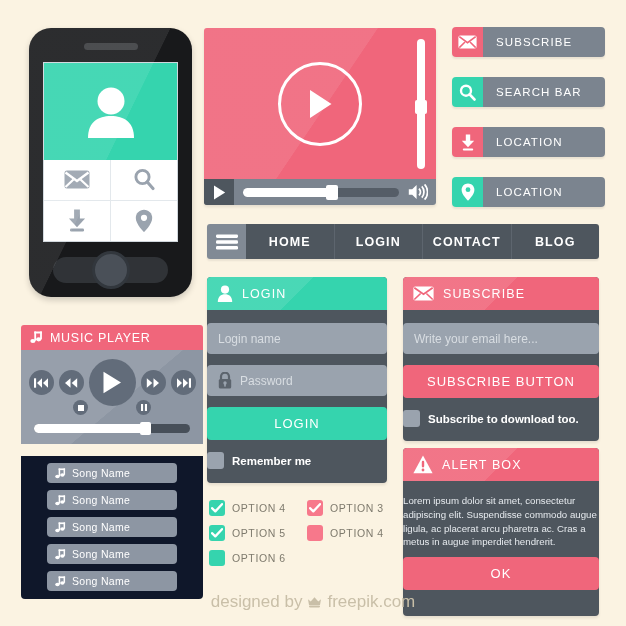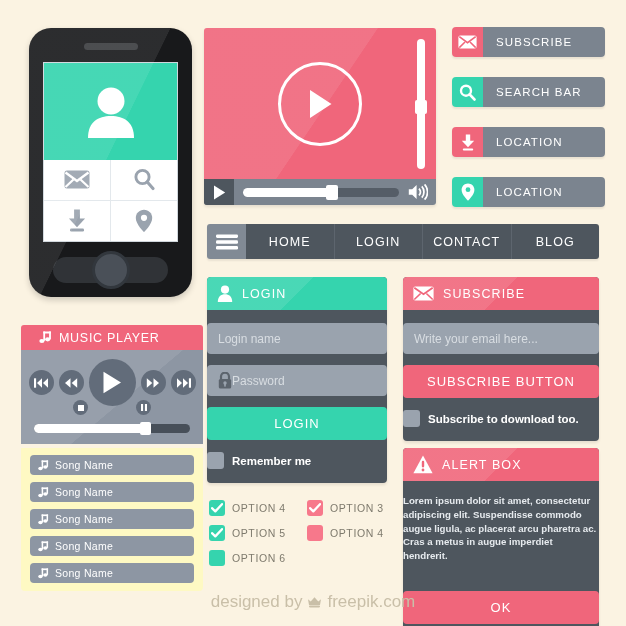--- a/index.html
+++ b/index.html
@@ -99,21 +99,21 @@
   .music {
     position: absolute;
     left: 18px; top: 325px;
     width: 188px;
   }
   .music-head {
     background: #f0667b;
     color: #fff;
     height: 25px;
     display: flex; align-items: center;
-    padding: 0 0 0 18px;
+    padding: 0 0 0 9px;
     font-size: 12.5px;
     letter-spacing: .7px;
     border-radius: 3px 3px 0 0;
     margin: 0 3px;
   }
   .music-head-label { margin-left: 7px; }
   .music-ctrl {
     background: #8d96a3;
     padding: 9px 0 11px;
     margin: 0 3px;
@@ -159,23 +159,23 @@
     background: #fff;
     border-radius: 5px;
   }
   .music-seek-knob {
     position: absolute; top: -2px;
     width: 11px; height: 13px;
     background: #fff;
     border-radius: 2px;
   }
   .playlist {
-    background: #fef9c3;
-    padding: 7px 9px 8px;
-    margin: 4px 3px;
+    background: #0f172a;
+    padding: 7px 26px 8px;
+    margin: 12px 3px;
     border-radius: 0 0 4px 4px;
   }
   .song {
     background: #8d96a3;
     border-radius: 4px;
     height: 20px;
     margin-bottom: 7px;
     display: flex; align-items: center;
     padding-left: 8px;
     color: #ffffff;
@@ -306,20 +306,21 @@
   }
   .nav-item {
     flex: 1 1 0;
     background: #4e565e;
     color: #ffffff;
     display: flex; align-items: center; justify-content: center;
     font-size: 12.5px;
     letter-spacing: 1.1px;
     border-right: 1px solid #5d656e;
     box-sizing: border-box;
+    font-weight: bold;
   }
   .nav-item:last-child { border-right: none; }
 
   
   .login {
     position: absolute;
     left: 207px; top: 277px;
     width: 180px;
     background: #4e565e;
     border-radius: 4px;
@@ -347,21 +348,21 @@
     height: 31px;
     background: #9aa3ae;
     border-radius: 4px;
     display: flex; align-items: center;
     padding-left: 11px;
     color: #d8dde2;
     font-size: 12px;
     margin-bottom: 11px;
   }
   .field-text { }
-  .field .field-lock + .field-text { }
+  .field .field-lock + .field-text { margin-left: 8px; }
   .btn-primary {
     height: 33px;
     border-radius: 4px;
     display: flex; align-items: center; justify-content: center;
     color: #fff;
     font-size: 13px;
     letter-spacing: 1px;
     margin-bottom: 12px;
   }
   .btn-primary.teal { background: #35d4ae; }
@@ -398,22 +399,21 @@
     width: 196px;
     background: #4e565e;
     border-radius: 4px;
     overflow: hidden;
     box-shadow: 0 2px 3px rgba(0,0,0,.09);
   }
   .alert-text {
     color: #e6eaee;
     font-size: 9.7px;
     line-height: 1.42;
-    margin-bottom: 28px;
-    font-weight: bold;
+    margin-bottom: 8px;
   }
 
   
   .options {
     position: absolute;
     left: 209px; top: 495px;
     width: 180px;
     display: grid;
     grid-template-columns: 1fr 1fr;
     grid-auto-rows: 25px;

